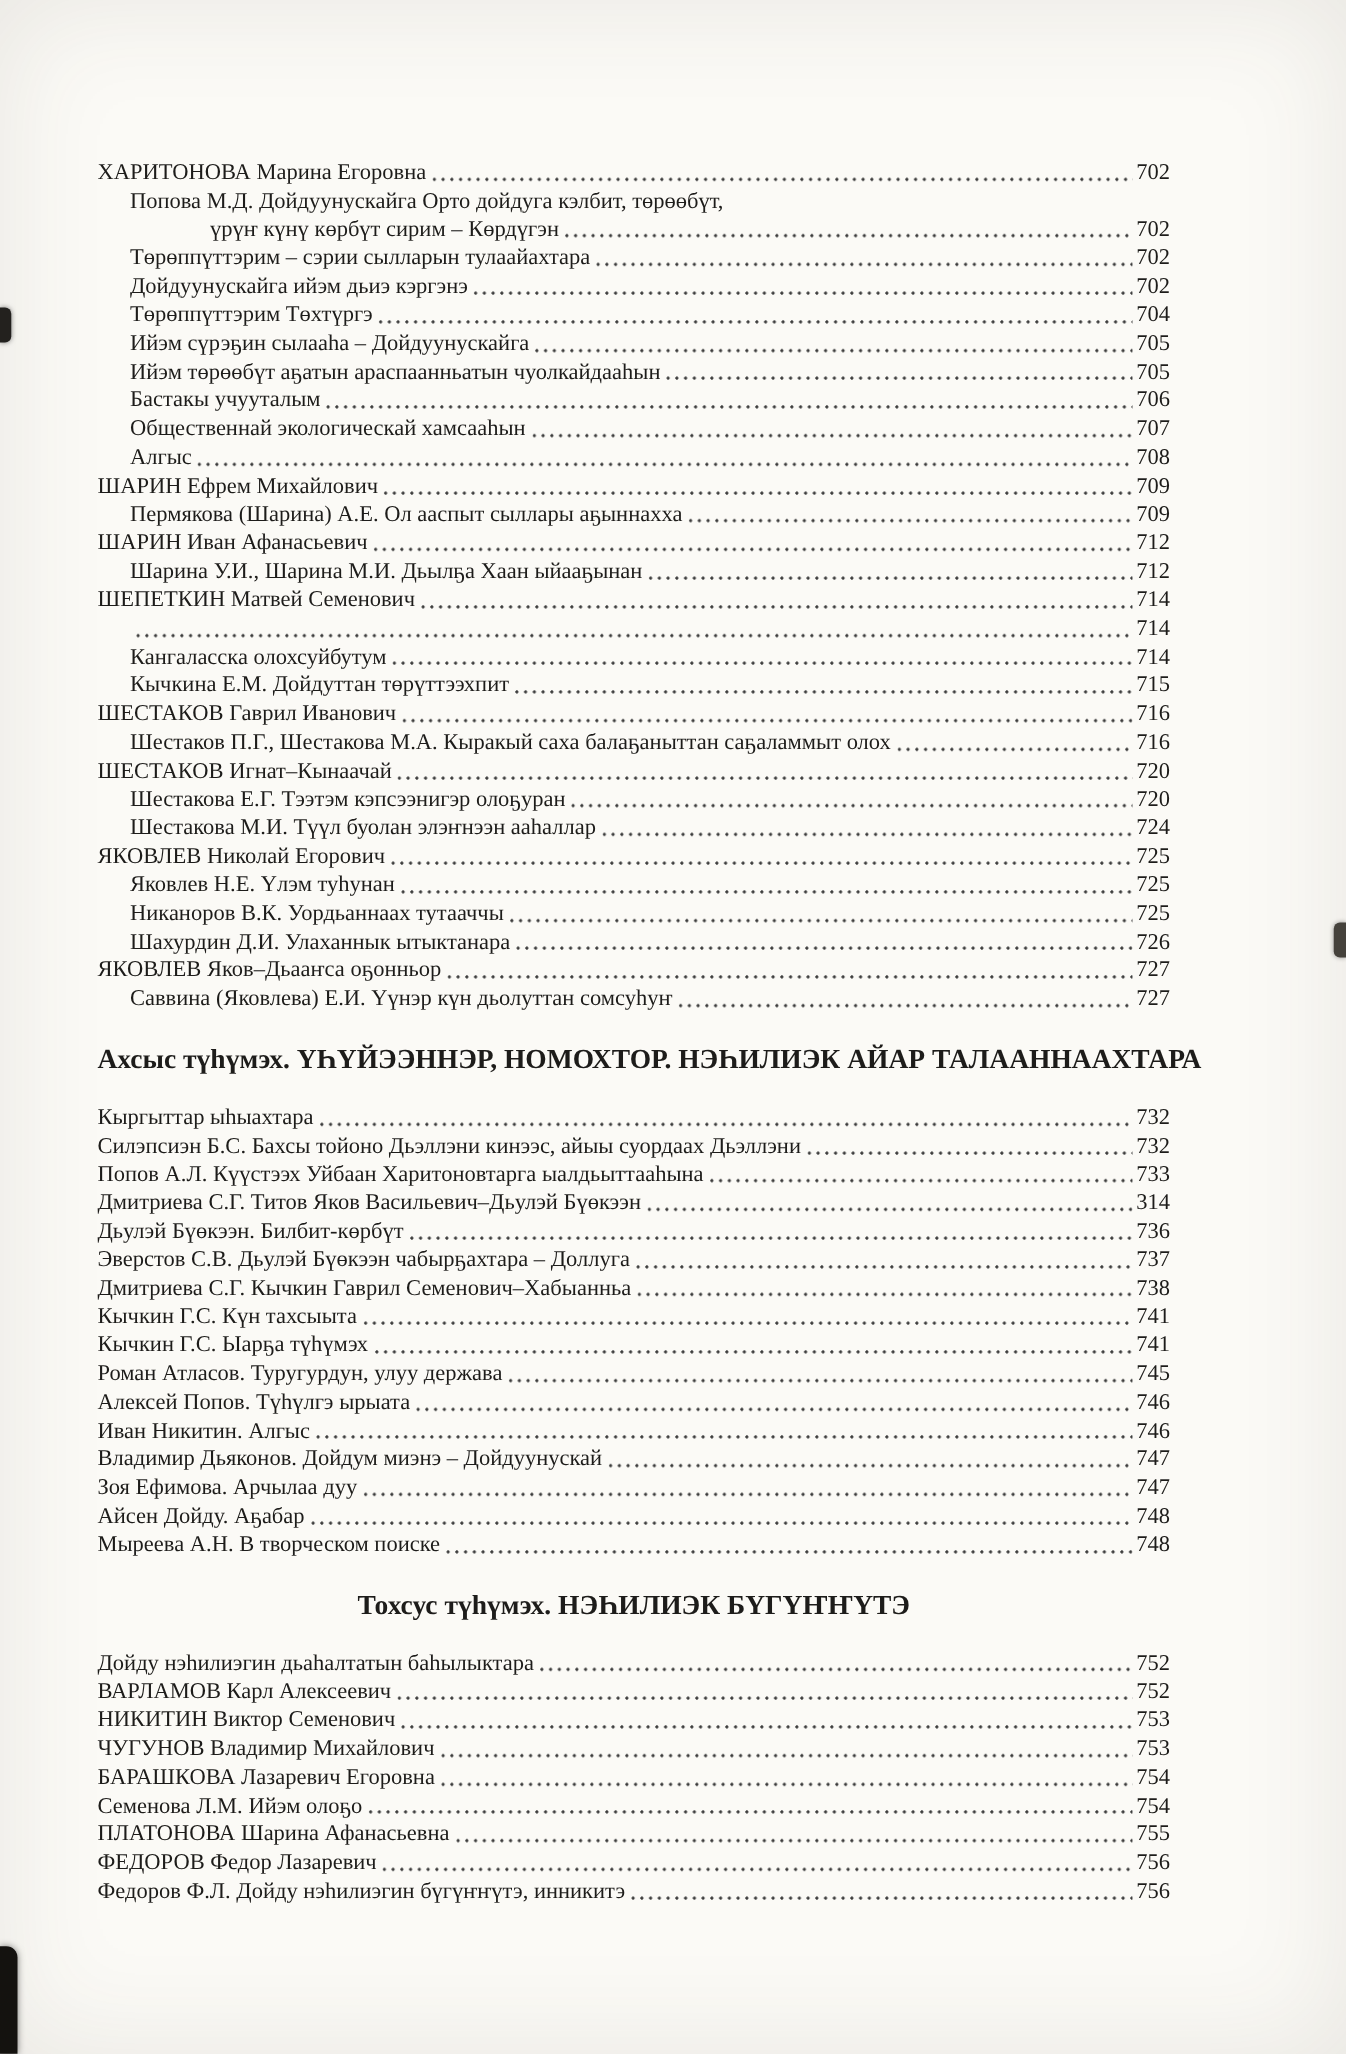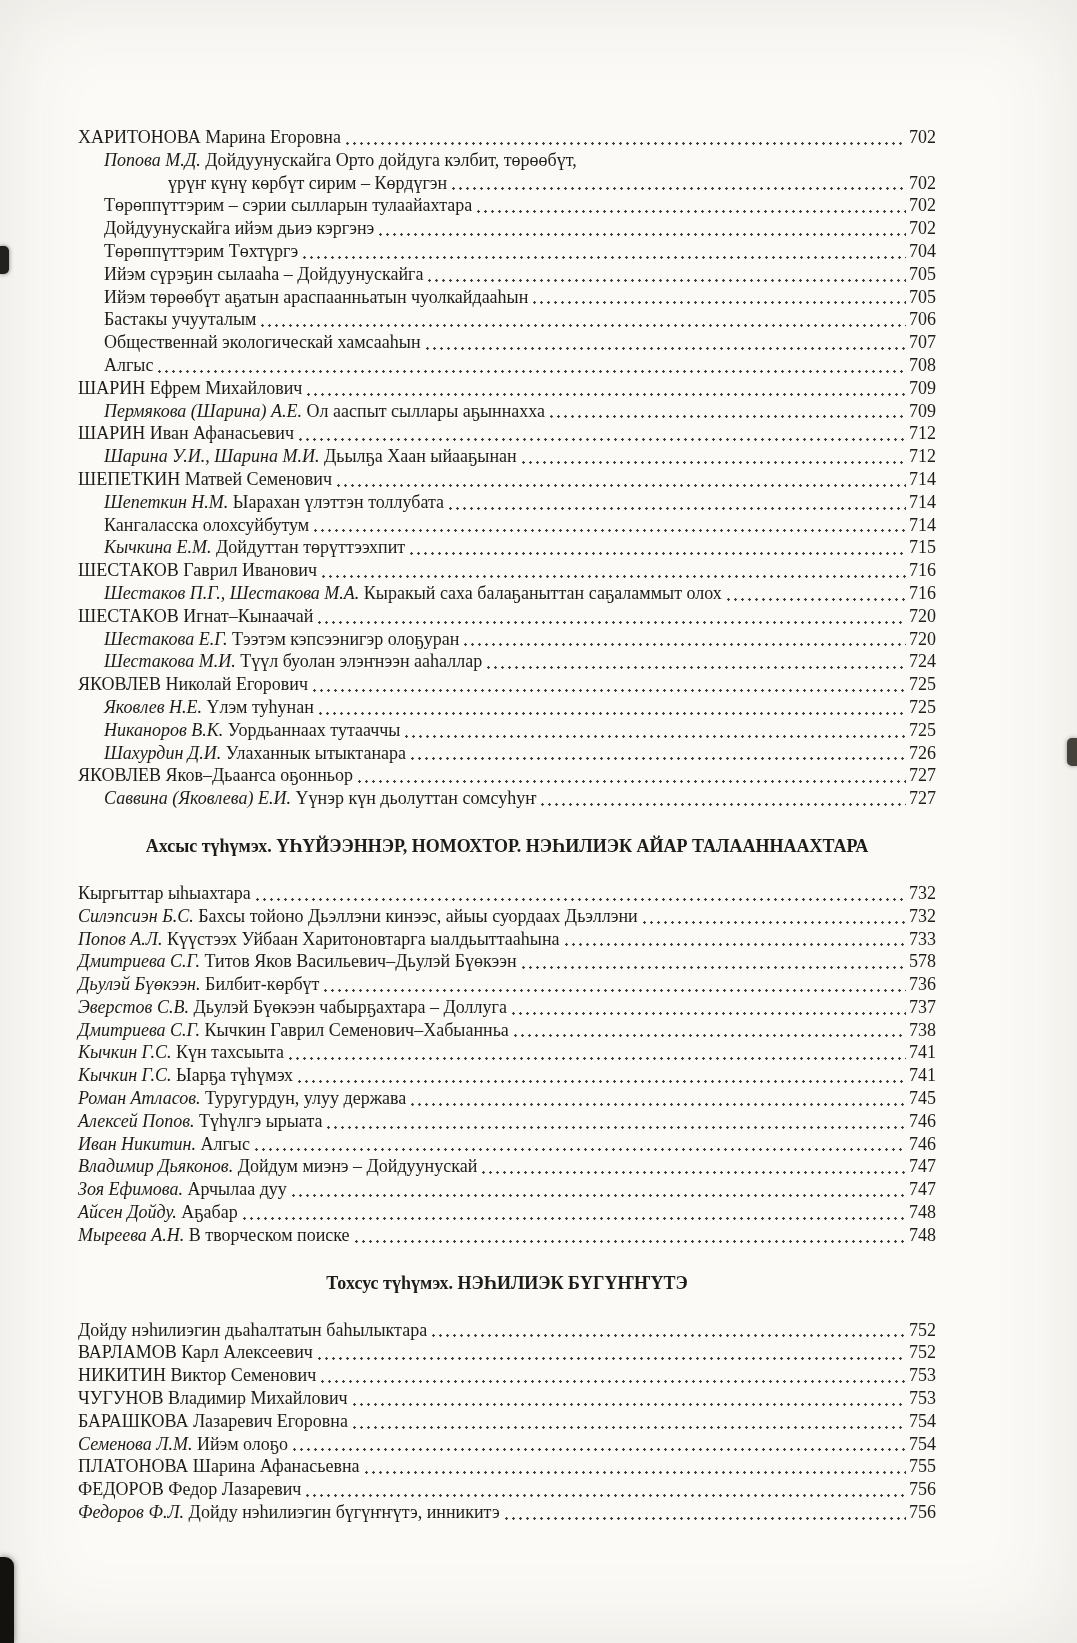--- a/index.html
+++ b/index.html
@@ -24,40 +24,40 @@
     display: flex;
     align-items: baseline;
     height: 22.8px;
     line-height: 22.8px;
     font-size: 18px;
     text-align: center;
   }
   .indent-1 { padding-left: 26px; }
   .indent-2 { padding-left: 90px; }
   .entry-text { flex: 0 0 auto; white-space: nowrap; }
-  .author { font-style: italic; }
+  .author { }
   .leader {
     flex: 1 1 auto;
     min-width: 10px;
     margin: 0 3px 0 5px;
     align-self: stretch;
     position: relative;
   }
   .leader::after {
     content: "";
     position: absolute;
     left: 0; right: 0; bottom: 4px;
     height: 3px;
     background-image: radial-gradient(circle at 1.5px 1.5px, var(--dots, #3c3c3c) 1.05px, rgba(0,0,0,0) 1.45px);
     background-size: 7px 3px;
     background-repeat: repeat-x;
   }
   .pagenum { flex: 0 0 auto; white-space: nowrap; }
   .section-heading {
-    font-size: 18px;
+    font-size: 22px;
     font-weight: bold;
     text-align: center;
     line-height: 23px;
     margin: 25px 0 24px 0;
     white-space: nowrap;
   }
   .artifact { position: absolute; }
   .art-left {
     left: 0; top: 246px; width: 9px; height: 28px;
     background: #23211e; border-radius: 0 5px 5px 0;
@@ -151,21 +151,20 @@
         <span class="entry-text"><span class="author">Шарина У.И., Шарина М.И. </span><span>Дьылҕа Хаан ыйааҕынан</span></span>
         <span class="leader"></span>
         <span class="pagenum">712</span>
       </div>
       <div class="entry indent-0">
         <span class="entry-text"><span>ШЕПЕТКИН Матвей Семенович</span></span>
         <span class="leader"></span>
         <span class="pagenum">714</span>
       </div>
       <div class="entry indent-1">
-        <span class="entry-text"><span class="author">Шепеткин Н.М. </span><span>Ыарахан үлэттэн толлубата</span></span>
         <span class="leader"></span>
         <span class="pagenum">714</span>
       </div>
       <div class="entry indent-1">
         <span class="entry-text"><span>Кангаласска олохсуйбутум</span></span>
         <span class="leader"></span>
         <span class="pagenum">714</span>
       </div>
       <div class="entry indent-1">
         <span class="entry-text"><span class="author">Кычкина Е.М. </span><span>Дойдуттан төрүттээхпит</span></span>
@@ -239,21 +238,21 @@
         <span class="pagenum">732</span>
       </div>
       <div class="entry indent-0">
         <span class="entry-text"><span class="author">Попов А.Л. </span><span>Күүстээх Уйбаан Харитоновтарга ыалдьыттааһына</span></span>
         <span class="leader"></span>
         <span class="pagenum">733</span>
       </div>
       <div class="entry indent-0">
         <span class="entry-text"><span class="author">Дмитриева С.Г. </span><span>Титов Яков Васильевич–Дьулэй Бүөкээн</span></span>
         <span class="leader"></span>
-        <span class="pagenum">578</span>
+        <span class="pagenum">314</span>
       </div>
       <div class="entry indent-0">
         <span class="entry-text"><span class="author">Дьулэй Бүөкээн. </span><span>Билбит-көрбүт</span></span>
         <span class="leader"></span>
         <span class="pagenum">736</span>
       </div>
       <div class="entry indent-0">
         <span class="entry-text"><span class="author">Эверстов С.В. </span><span>Дьулэй Бүөкээн чабырҕахтара – Доллуга</span></span>
         <span class="leader"></span>
         <span class="pagenum">737</span>

